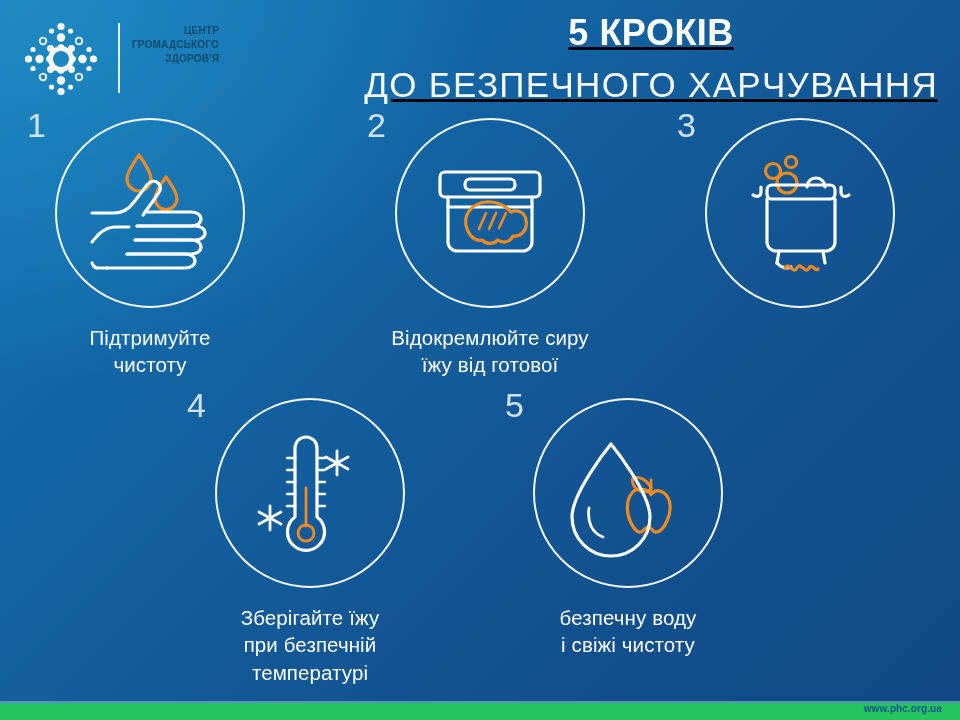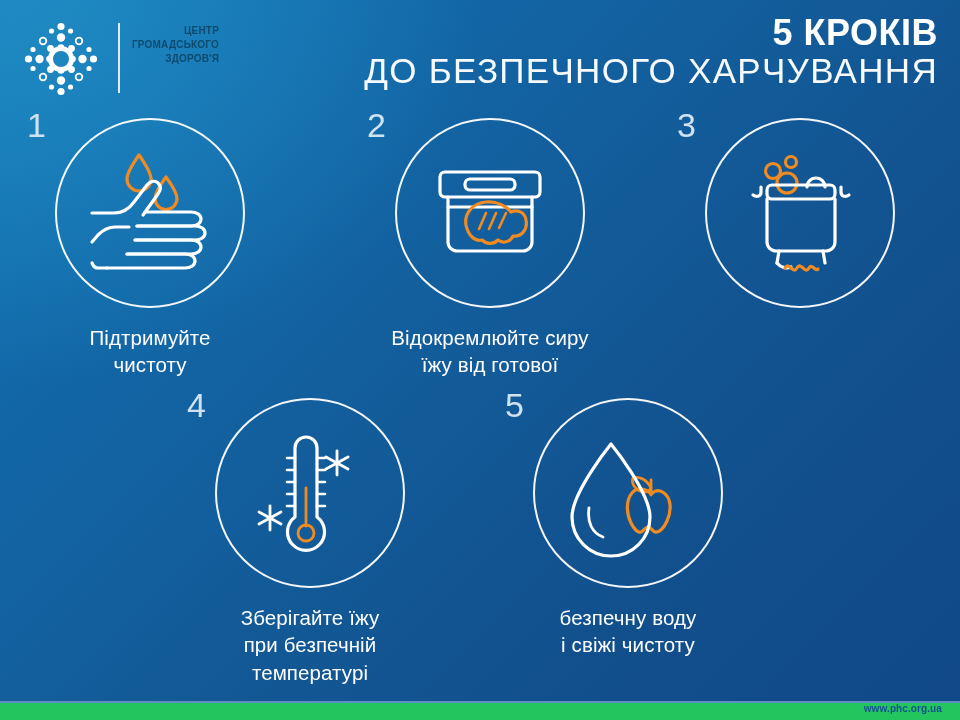--- a/index.html
+++ b/index.html
@@ -44,38 +44,39 @@
     position:absolute; left:112px; top:8px;
     color:#0c4a6e;
     font-size:10px;
     font-weight:bold;
     line-height:1.42;
     letter-spacing:0.2px;
     text-align:right;
   }
   .title-block {
     position:absolute; right:22px; top:14px;
-    text-align:right;
+    text-align:center;
+    text-decoration:underline;
   }
   .title-main {
     color:#ffffff;
     font-size:36px;
     font-weight:bold;
     letter-spacing:0.5px;
     line-height:1.04;
     display:block;
   }
   .title-sub {
     color:#ffffff;
     font-size:35px;
     font-weight:100;
     letter-spacing:1.3px;
     line-height:1.12;
     display:block;
-    margin-top:0;
+    margin-top:14px;
     opacity:0.97;
   }
   
   .step {
     position:absolute;
     width:240px;
     text-align:center;
   }
   .step-circle-box {
     position:relative;

